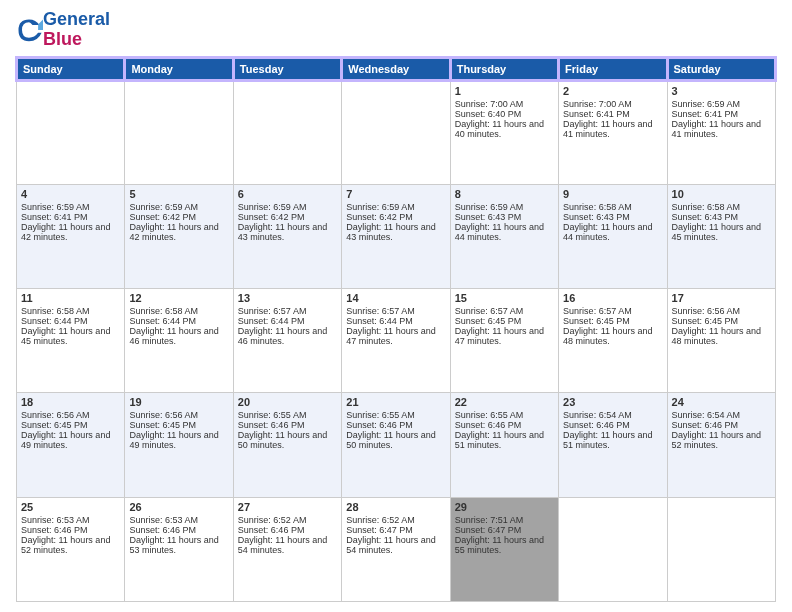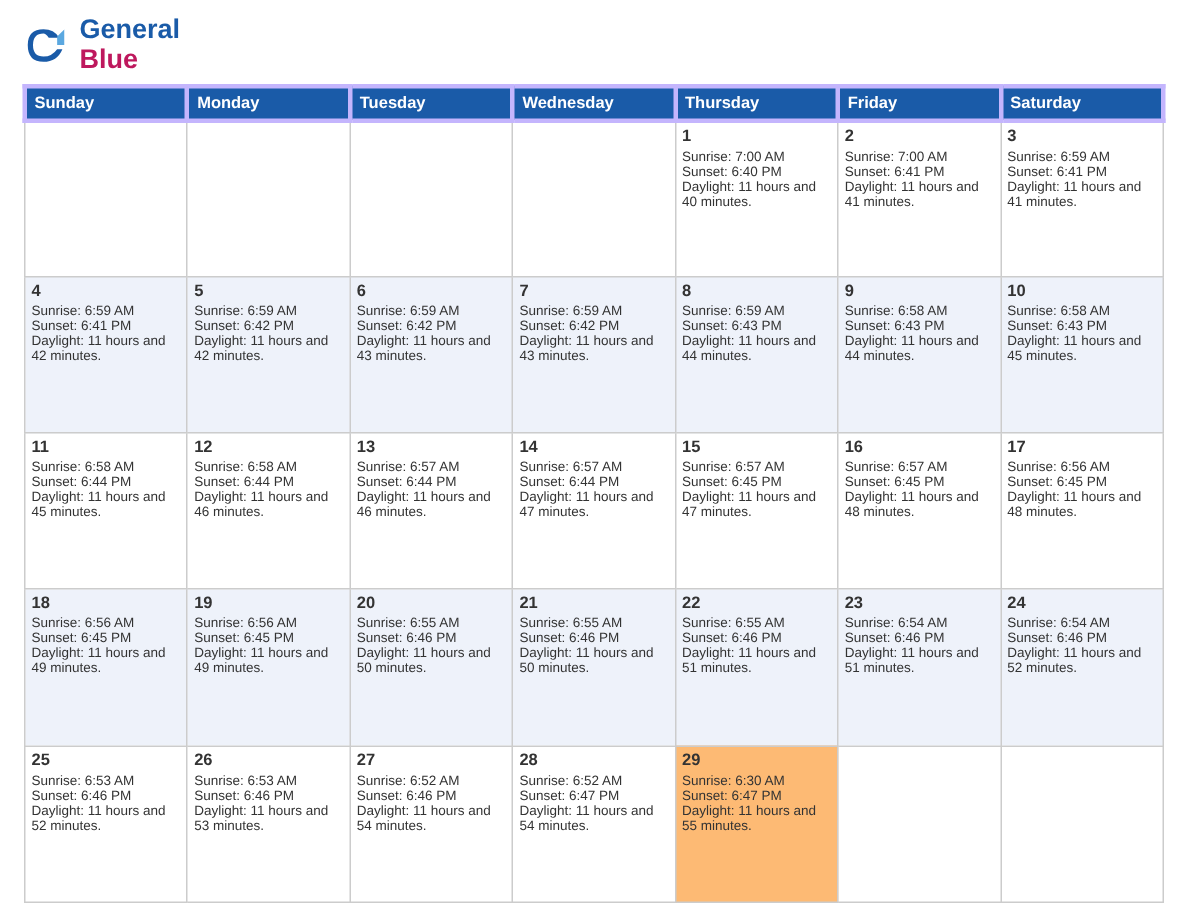--- a/index.html
+++ b/index.html
@@ -19,21 +19,21 @@
     }
     .header {
       display: flex;
       justify-content: space-between;
       align-items: flex-start;
       margin-bottom: 6px;
     }
     .logo {
       display: flex;
       align-items: center;
-      gap: 10px;
+      gap: 0;
     }
     .logo-text {
       font-size: 18px;
       font-weight: bold;
       color: #333;
       line-height: 1.1;
     }
     .logo-text span {
       color: #1a5ba8;
     }
@@ -301,23 +301,23 @@
             <div>Sunrise: 6:52 AM</div>
             <div>Sunset: 6:46 PM</div>
             <div>Daylight: 11 hours and 54 minutes.</div>
           </td>
           <td style="background-color: rgb(255, 255, 255);">
             <span class="day-num">28</span>
             <div>Sunrise: 6:52 AM</div>
             <div>Sunset: 6:47 PM</div>
             <div>Daylight: 11 hours and 54 minutes.</div>
           </td>
-          <td style="background-color: #fdba74;">
+          <td style="background-color: #a3a3a3;">
             <span class="day-num">29</span>
-            <div>Sunrise: 6:30 AM</div>
+            <div>Sunrise: 7:51 AM</div>
             <div>Sunset: 6:47 PM</div>
             <div>Daylight: 11 hours and 55 minutes.</div>
           </td>
           <td class="empty-cell"></td>
           <td class="empty-cell"></td>
         </tr>
       </tbody>
   </table>
 </div>
 

